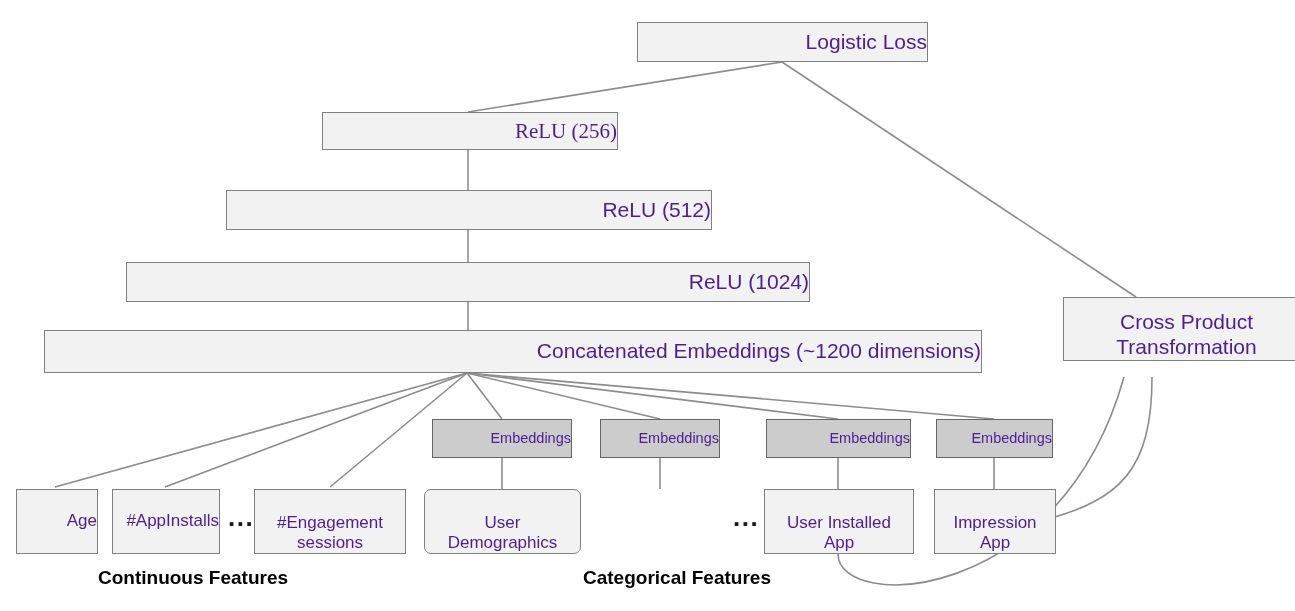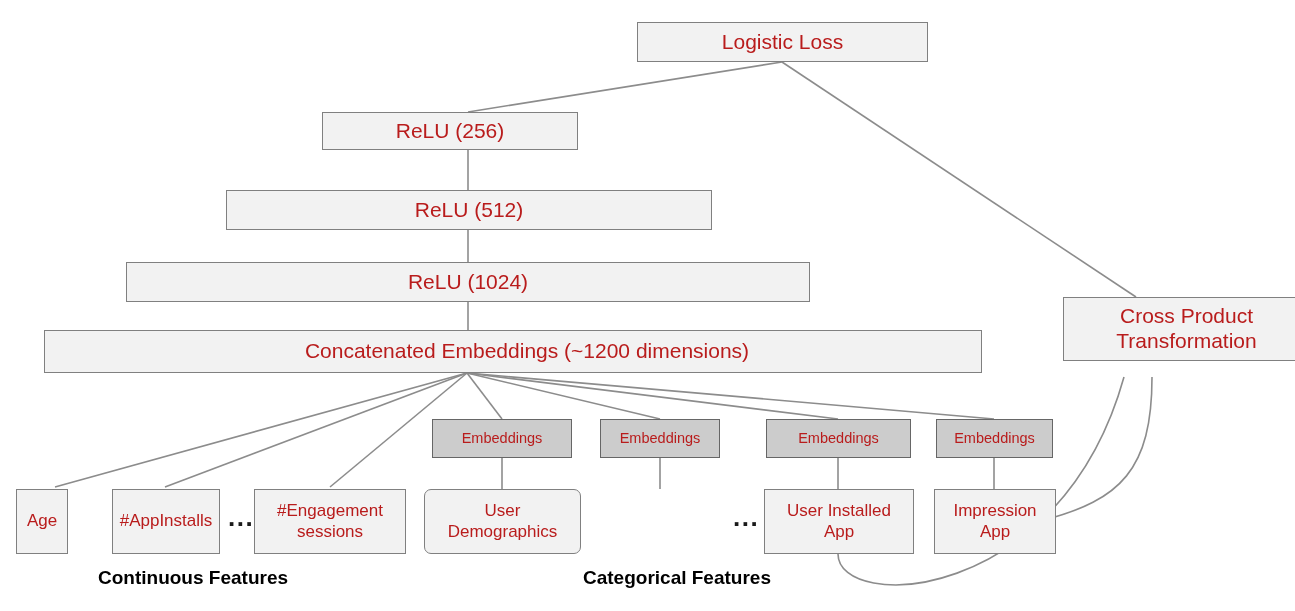--- a/index.html
+++ b/index.html
@@ -24,24 +24,24 @@
     top: 0;
     width: 1295px;
     height: 611px;
     pointer-events: none;
   }
   .node {
     position: absolute;
     box-sizing: border-box;
     display: flex;
     align-items: center;
-    justify-content: center;
+    justify-content: flex-end;
     text-align: center;
     line-height: 1.18;
-    color: #b91c1c;
+    color: #4c1d95;
     background: #f2f2f2;
     border: 1.6px solid #808080;
     z-index: 2;
   }
   .node.dark {
     background: #cccccc;
     border: 1.8px solid #666666;
   }
   .lbl-big   { font-size: 21px; }
   .lbl-leaf  { font-size: 17px; }
@@ -98,21 +98,21 @@
 
       <path d="M 838 554 C 838 612, 1060 606, 1124 377"></path>
       <path d="M 1044 520 C 1120 500, 1152 470, 1152 377"></path>
     </g>
   </svg>
 
   <div class="node lbl-big" style="left:637px; top:22px; width:291px; height:40px;">
     <span>Logistic Loss</span>
   </div>
 
-  <div class="node lbl-big" style="left:322px; top:112px; width:256px; height:38px;">
+  <div class="node lbl-big" style="left:322px; top:112px; width:296px; height:38px;font-family:Liberation Serif, serif;">
     <span>ReLU (256)</span>
   </div>
 
   <div class="node lbl-big" style="left:226px; top:190px; width:486px; height:40px;">
     <span>ReLU (512)</span>
   </div>
 
   <div class="node lbl-big" style="left:126px; top:262px; width:684px; height:40px;">
     <span>ReLU (1024)</span>
   </div>
@@ -132,21 +132,21 @@
   <div class="node dark lbl-emb" style="left:600px; top:419px; width:120px; height:39px;">
     <span>Embeddings</span>
   </div>
   <div class="node dark lbl-emb" style="left:766px; top:419px; width:145px; height:39px;">
     <span>Embeddings</span>
   </div>
   <div class="node dark lbl-emb" style="left:936px; top:419px; width:117px; height:39px;">
     <span>Embeddings</span>
   </div>
 
-  <div class="node lbl-leaf" style="left:16px; top:489px; width:52px; height:65px;">
+  <div class="node lbl-leaf" style="left:16px; top:489px; width:82px; height:65px;">
     <span>Age</span>
   </div>
 
   <div class="node lbl-leaf" style="left:112px; top:489px; width:108px; height:65px; flex-direction:row;">
     <span>#App</span>
     <span>Installs</span>
   </div>
 
   <div class="ellipsis" style="left:228px; top:504px;">
     <span>...</span>

